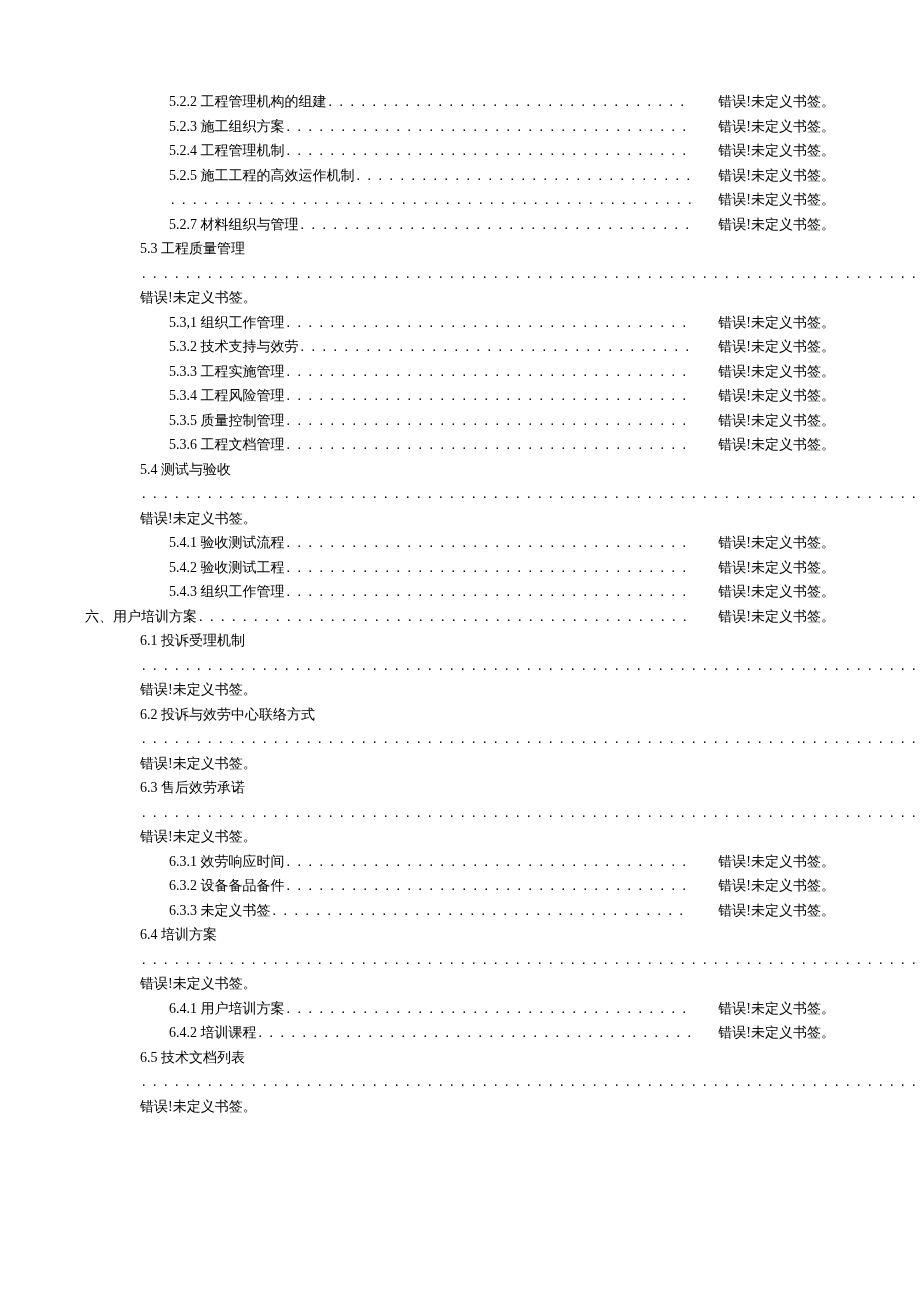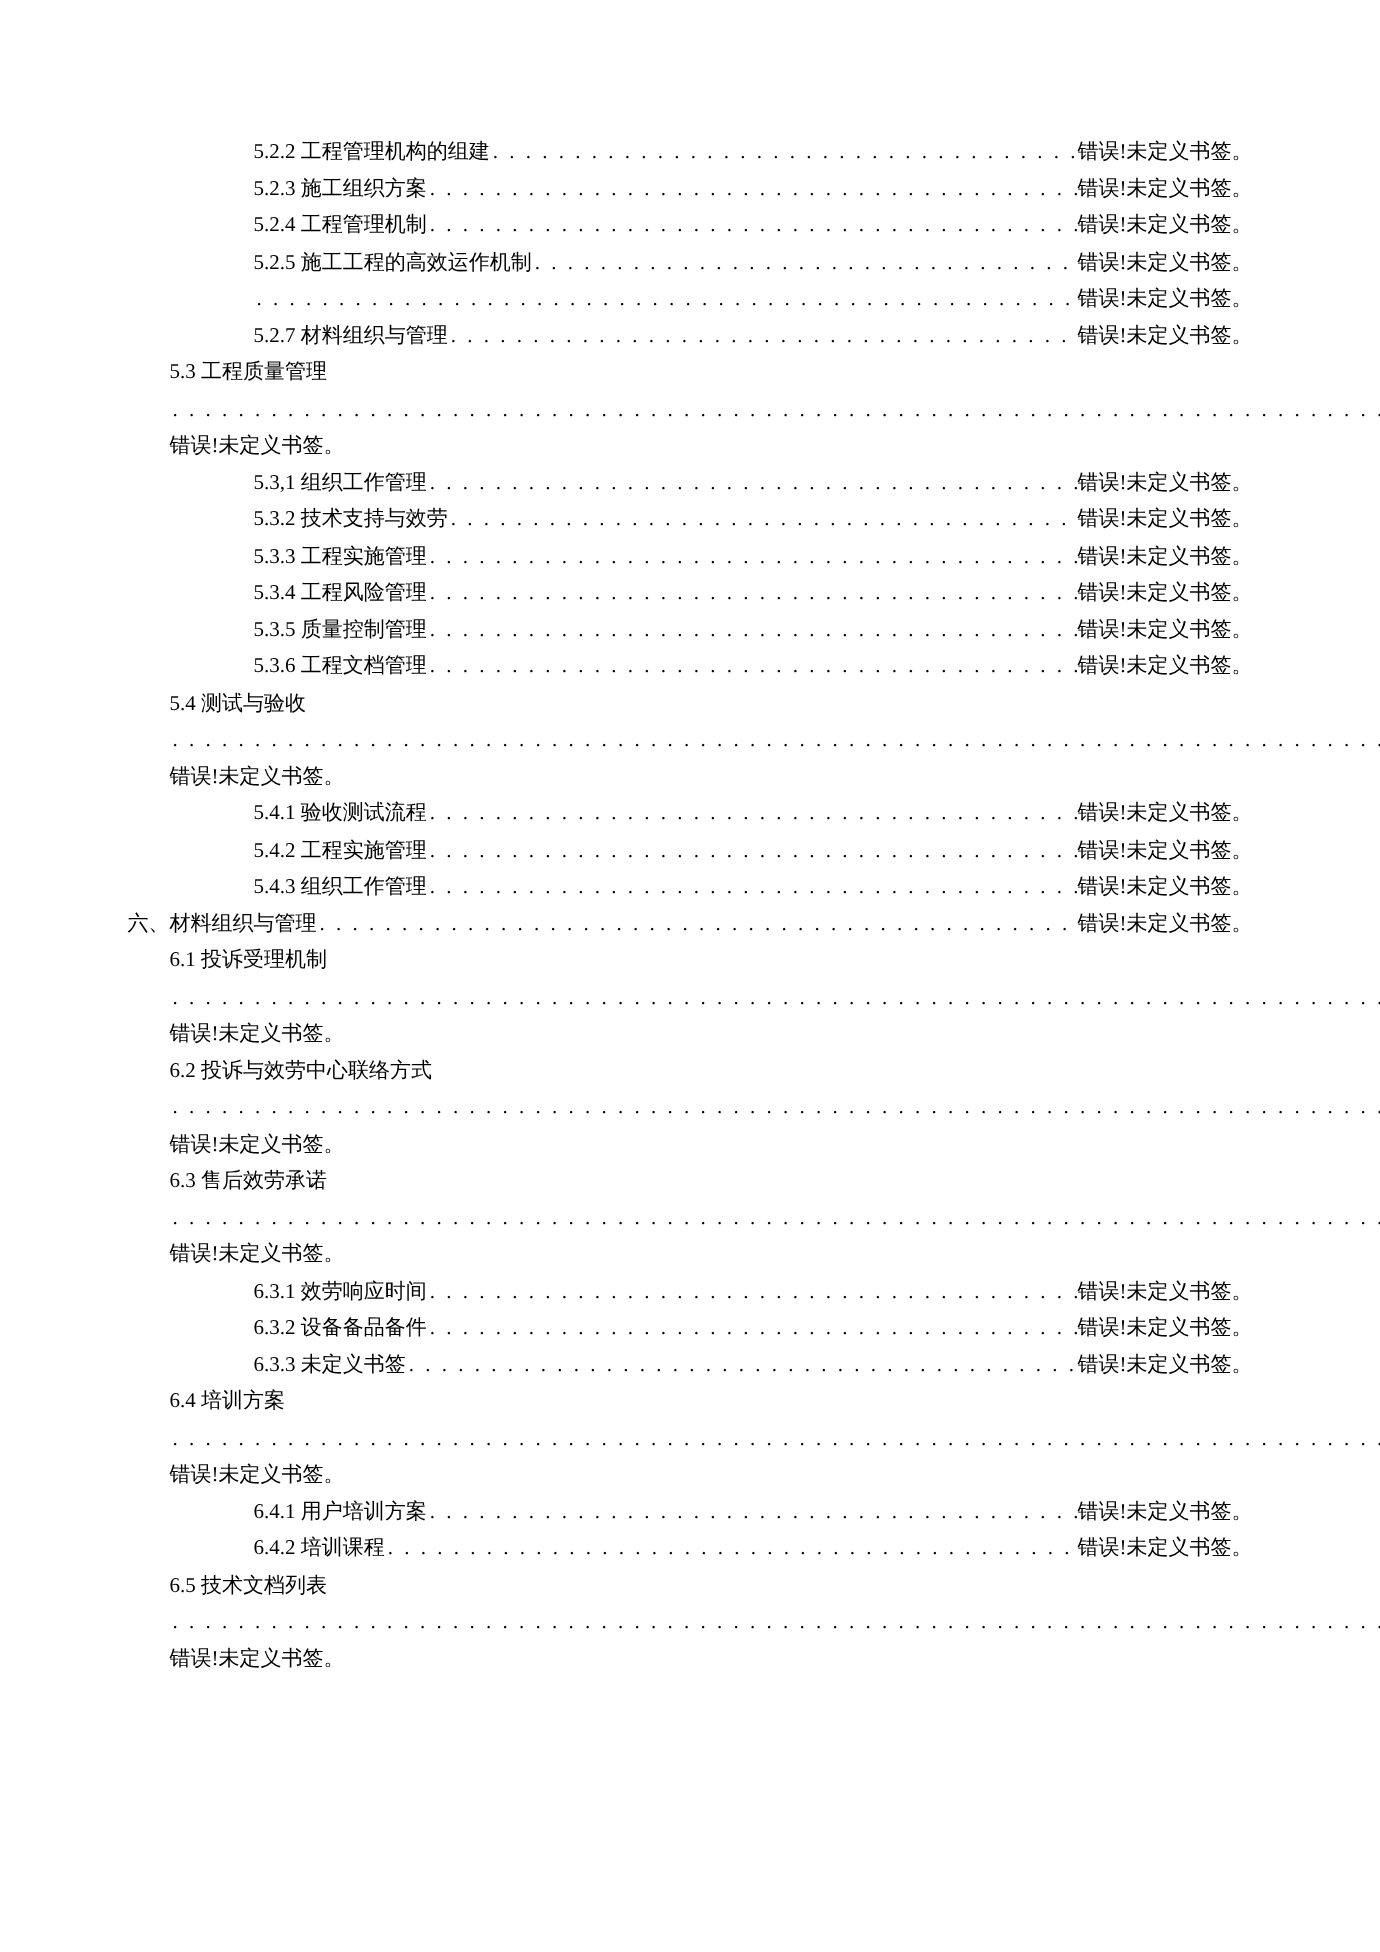--- a/index.html
+++ b/index.html
@@ -29,20 +29,21 @@
       flex: 1 1 auto;
       overflow: hidden;
       letter-spacing: 2px;
       padding: 0 2px;
     }
     .toc-dots::after {
       content: ". . . . . . . . . . . . . . . . . . . . . . . . . . . . . . . . . . . . . . . . . . . . . . . . . . . . . . . . . . . . . . . . . . . . . . . . . . . . . . . . . . . . . . . . . . . . . . . . . . . .";
     }
     .toc-page {
       flex: 0 0 auto;
+      margin-left: 27px;
     }
   </style>
 </head>
 <body>
 
 <div id="toc-container">
     <div class="toc-entry toc-level-3">
       <span class="toc-title">5.2.2 工程管理机构的组建</span>
       <span class="toc-dots"></span>
       <span class="toc-page">错误!未定义书签。</span>
@@ -110,31 +111,31 @@
       <span class="toc-title">5.4 测试与验收</span>
       <span class="toc-dots"></span>
       <span class="toc-page">错误!未定义书签。</span>
     </div>
     <div class="toc-entry toc-level-3">
       <span class="toc-title">5.4.1 验收测试流程</span>
       <span class="toc-dots"></span>
       <span class="toc-page">错误!未定义书签。</span>
     </div>
     <div class="toc-entry toc-level-3">
-      <span class="toc-title">5.4.2 工程实施管理</span>
+      <span class="toc-title">5.4.2 验收测试工程</span>
       <span class="toc-dots"></span>
       <span class="toc-page">错误!未定义书签。</span>
     </div>
     <div class="toc-entry toc-level-3">
       <span class="toc-title">5.4.3 组织工作管理</span>
       <span class="toc-dots"></span>
       <span class="toc-page">错误!未定义书签。</span>
     </div>
     <div class="toc-entry toc-level-1">
-      <span class="toc-title">六、材料组织与管理</span>
+      <span class="toc-title">六、用户培训方案</span>
       <span class="toc-dots"></span>
       <span class="toc-page">错误!未定义书签。</span>
     </div>
     <div class="toc-entry toc-level-2">
       <span class="toc-title">6.1 投诉受理机制</span>
       <span class="toc-dots"></span>
       <span class="toc-page">错误!未定义书签。</span>
     </div>
     <div class="toc-entry toc-level-2">
       <span class="toc-title">6.2 投诉与效劳中心联络方式</span>

